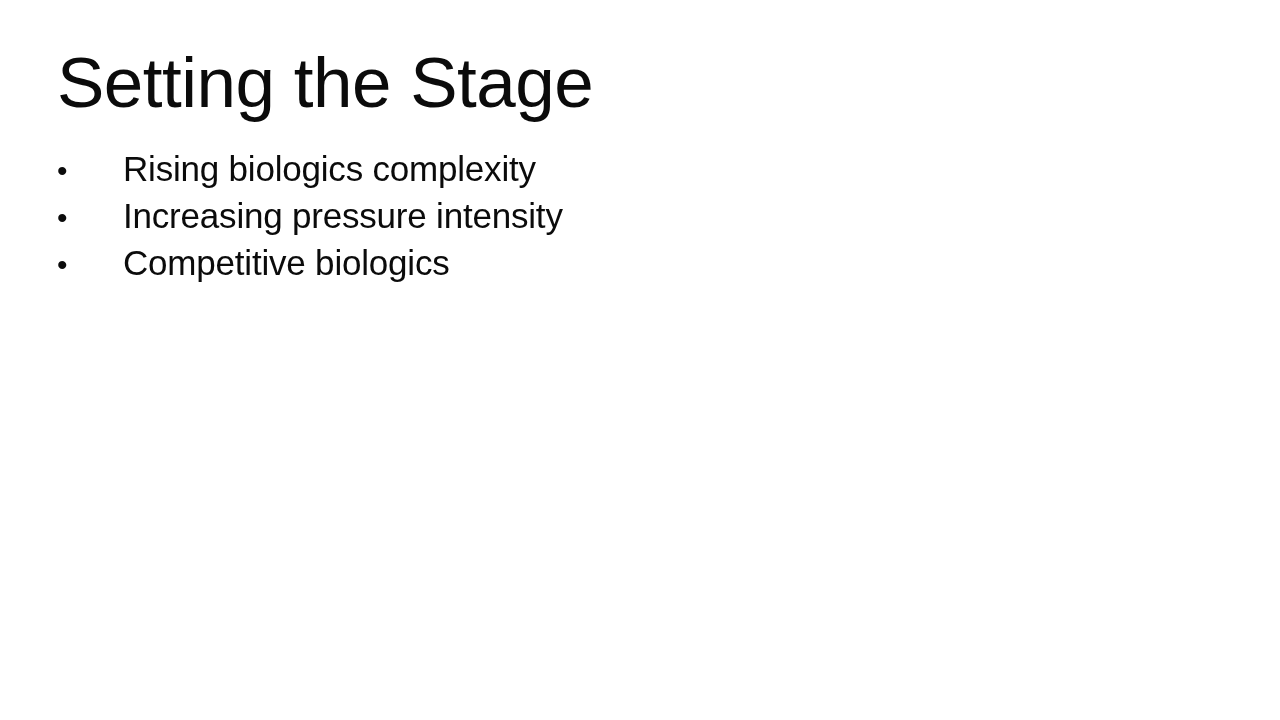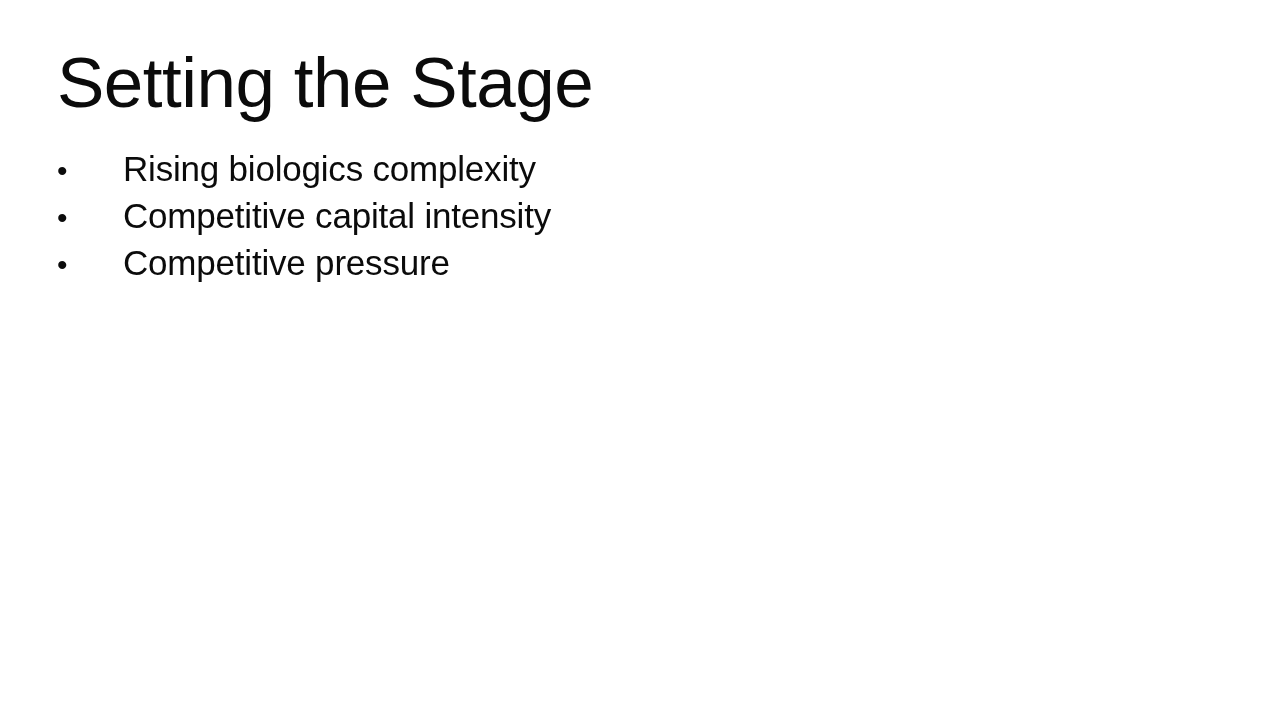--- a/index.html
+++ b/index.html
@@ -81,23 +81,23 @@
 
   <ul class="bullet-list">
 
     <li class="bullet-item">
       <span class="bullet-marker">•</span>
       <span class="bullet-text">Rising biologics complexity</span>
     </li>
 
     <li class="bullet-item">
       <span class="bullet-marker">•</span>
-      <span class="bullet-text">Competitive capital intensity</span>
+      <span class="bullet-text">Increasing pressure intensity</span>
     </li>
 
     <li class="bullet-item">
       <span class="bullet-marker">•</span>
-      <span class="bullet-text">Competitive pressure</span>
+      <span class="bullet-text">Competitive biologics</span>
     </li>
 
   </ul>
 
 </div>
 
 </body></html>

